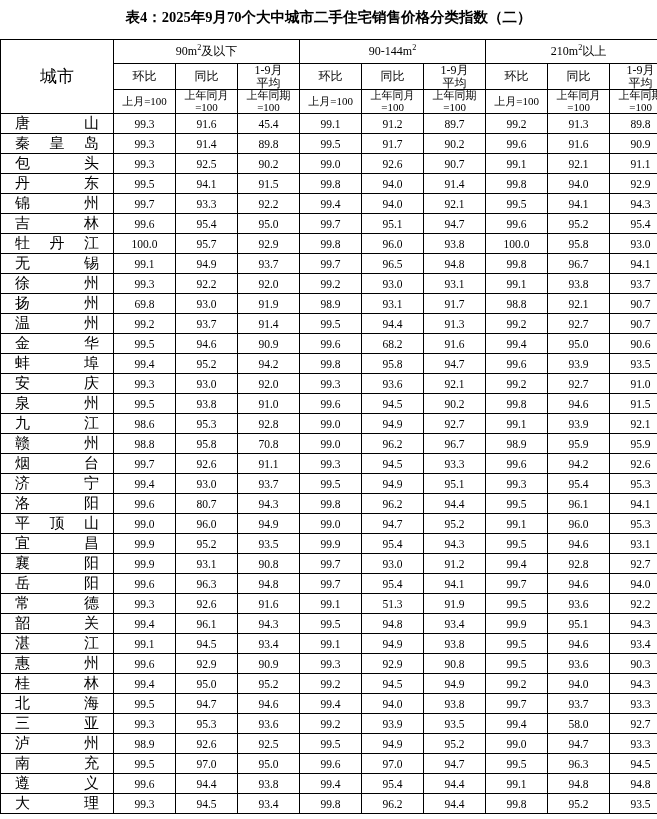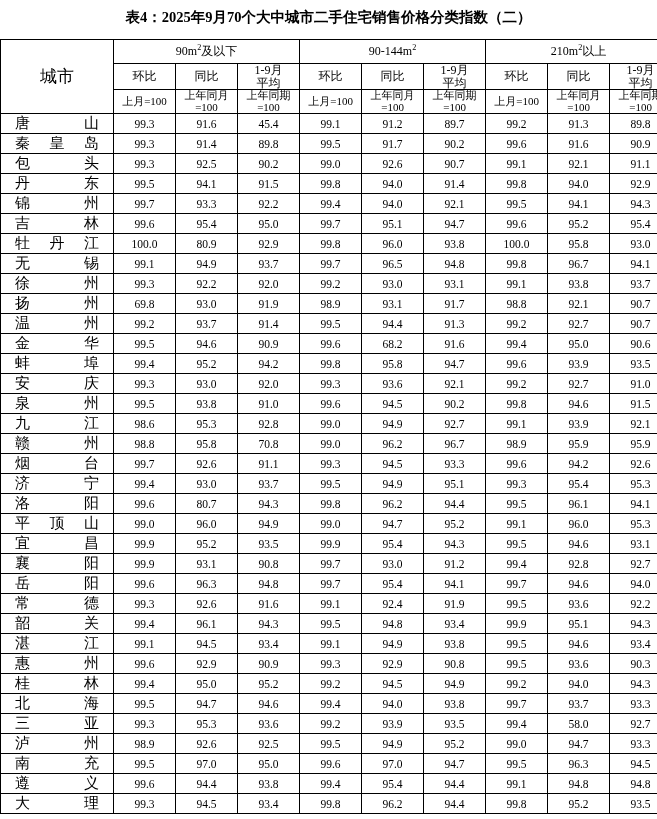--- a/index.html
+++ b/index.html
@@ -240,21 +240,21 @@
           <td class="num">99.7</td>
           <td class="num">95.1</td>
           <td class="num">94.7</td>
           <td class="num">99.6</td>
           <td class="num">95.2</td>
           <td class="num">95.4</td>
         </tr>
         <tr>
           <td class="city"><span class="cityname">牡丹江</span></td>
           <td class="num">100.0</td>
-          <td class="num">80.9</td>
+          <td class="num">95.7</td>
           <td class="num">92.9</td>
           <td class="num">99.8</td>
           <td class="num">96.0</td>
           <td class="num">93.8</td>
           <td class="num">100.0</td>
           <td class="num">95.8</td>
           <td class="num">93.0</td>
         </tr>
         <tr>
           <td class="city"><span class="cityname">无锡</span></td>
@@ -459,21 +459,21 @@
           <td class="num">99.7</td>
           <td class="num">94.6</td>
           <td class="num">94.0</td>
         </tr>
         <tr>
           <td class="city"><span class="cityname">常德</span></td>
           <td class="num">99.3</td>
           <td class="num">92.6</td>
           <td class="num">91.6</td>
           <td class="num">99.1</td>
-          <td class="num">92.4</td>
+          <td class="num">51.3</td>
           <td class="num">91.9</td>
           <td class="num">99.5</td>
           <td class="num">93.6</td>
           <td class="num">92.2</td>
         </tr>
         <tr>
           <td class="city"><span class="cityname">韶关</span></td>
           <td class="num">99.4</td>
           <td class="num">96.1</td>
           <td class="num">94.3</td>

